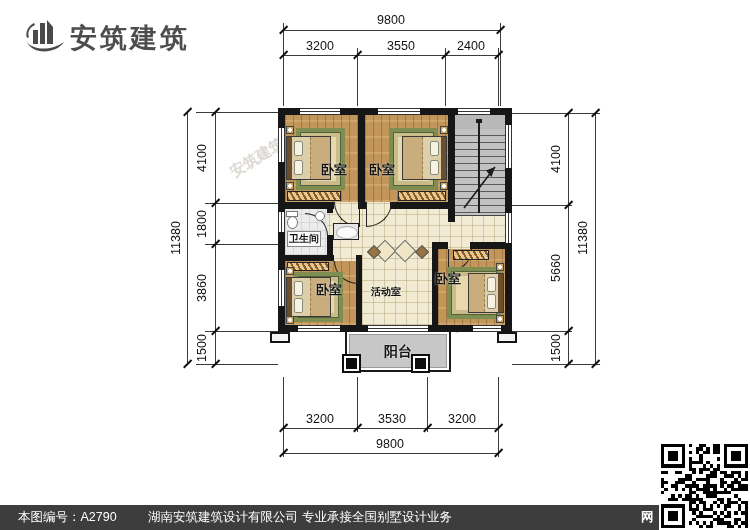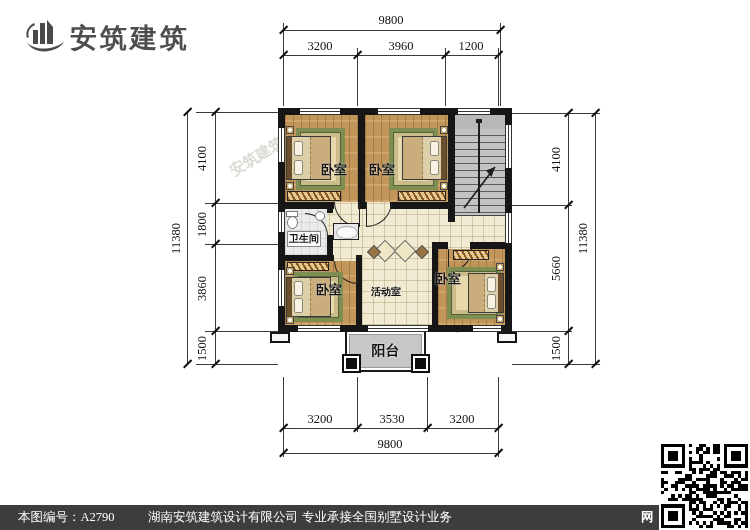--- a/index.html
+++ b/index.html
@@ -1,17 +1,17 @@
 <!DOCTYPE html>
 <html><head>
 <meta charset="utf-8">
 <style>
   html,body{margin:0;padding:0;background:#fff;}
   #page{position:relative;width:750px;height:530px;background:#fff;overflow:hidden;
-        font-family:Liberation Serif, serif;}
+        font-family:Liberation Sans, sans-serif;}
   .abs{position:absolute;}
   
   .logo-name{font-size:27px;font-weight:bold;color:#4d4d4d;letter-spacing:3px;}
   .logo-tag{font-size:16px;font-weight:bold;color:#4d4d4d;letter-spacing:2px;}
   
   #plan{left:278px;top:108px;width:234px;height:224px;border:7px solid #161616;box-sizing:border-box;
         background-color:#f2ebd3;
         background-image:repeating-linear-gradient(0deg, rgba(160,145,95,.38) 0 1px, transparent 1px 11px),
                          repeating-linear-gradient(90deg, rgba(160,145,95,.38) 0 1px, transparent 1px 11px);}
   .wood{background-color:#c2955a;
@@ -175,21 +175,21 @@
     <div class="abs ns" style="left:211px;top:200px;"></div>
 
     <div class="abs rmlab" style="left:36px;top:46px;">卧室</div>
     <div class="abs rmlab" style="left:84px;top:46px;">卧室</div>
     <div class="abs rmlab" style="left:2px;top:116px;font-size:10px;background:rgba(255,255,255,.85);border:1px solid #888;padding:0 1px;">卫生间</div>
     <div class="abs rmlab" style="left:31px;top:166px;">卧室</div>
     <div class="abs rmlab" style="left:86px;top:170px;font-size:10px;">活动室</div>
     <div class="abs rmlab" style="left:150px;top:155px;">卧室</div>
   </div>
 
-  <div class="abs" style="left:345px;top:332px;width:81px;height:40px;background:#c7c7c7;border:2px solid #1a1a1a;border-top:none;box-sizing:border-box;box-shadow:inset 0 0 0 2px #fff, inset 0 0 0 3px #9a9a9a;text-align:center;">
+  <div class="abs" style="left:345px;top:332px;width:106px;height:40px;background:#c7c7c7;border:2px solid #1a1a1a;border-top:none;box-sizing:border-box;box-shadow:inset 0 0 0 2px #fff, inset 0 0 0 3px #9a9a9a;text-align:center;">
     <span class="rmlab" style="line-height:38px;font-size:14px;">阳台</span>
   </div>
   <div class="abs" style="left:344px;top:356px;width:15px;height:15px;background:#0e0e0e;border:2.5px solid #fff;outline:2px solid #0e0e0e;box-sizing:border-box;"></div>
   <div class="abs" style="left:413px;top:356px;width:15px;height:15px;background:#0e0e0e;border:2.5px solid #fff;outline:2px solid #0e0e0e;box-sizing:border-box;"></div>
   <div class="abs" style="left:270px;top:332px;width:20px;height:11px;background:#f5f5f5;border:2px solid #151515;box-sizing:border-box;"></div>
   <div class="abs" style="left:497px;top:332px;width:20px;height:11px;background:#f5f5f5;border:2px solid #151515;box-sizing:border-box;"></div>
 
   <div class="abs dl" style="left:283px;top:30px;width:217px;height:1px;"></div>
   <div class="abs dl" style="left:283px;top:55px;width:215px;height:1px;"></div>
   <div class="abs dl" style="left:283px;top:23px;width:1px;height:83px;"></div>
@@ -198,22 +198,22 @@
   <div class="abs dl" style="left:445px;top:48px;width:1px;height:58px;"></div>
   <div class="abs dl" style="left:498px;top:48px;width:1px;height:58px;"></div>
   <div class="abs tk" style="left:278px;top:29px;"></div>
   <div class="abs tk" style="left:495px;top:29px;"></div>
   <div class="abs tk" style="left:278px;top:54px;"></div>
   <div class="abs tk" style="left:352px;top:54px;"></div>
   <div class="abs tk" style="left:440px;top:54px;"></div>
   <div class="abs tk" style="left:493px;top:54px;"></div>
   <div class="abs dnum" style="left:369px;top:13px;width:44px;">9800</div>
   <div class="abs dnum" style="left:298px;top:39px;width:44px;">3200</div>
-  <div class="abs dnum" style="left:379px;top:39px;width:44px;">3960</div>
-  <div class="abs dnum" style="left:449px;top:39px;width:44px;">1200</div>
+  <div class="abs dnum" style="left:379px;top:39px;width:44px;">3550</div>
+  <div class="abs dnum" style="left:449px;top:39px;width:44px;">2400</div>
 
   <div class="abs dl" style="left:283px;top:428px;width:215px;height:1px;"></div>
   <div class="abs dl" style="left:283px;top:453px;width:215px;height:1px;"></div>
   <div class="abs dl" style="left:283px;top:377px;width:1px;height:80px;"></div>
   <div class="abs dl" style="left:498px;top:377px;width:1px;height:80px;"></div>
   <div class="abs dl" style="left:357px;top:377px;width:1px;height:55px;"></div>
   <div class="abs dl" style="left:427px;top:377px;width:1px;height:55px;"></div>
   <div class="abs tk" style="left:278px;top:427px;"></div>
   <div class="abs tk" style="left:352px;top:427px;"></div>
   <div class="abs tk" style="left:422px;top:427px;"></div>

